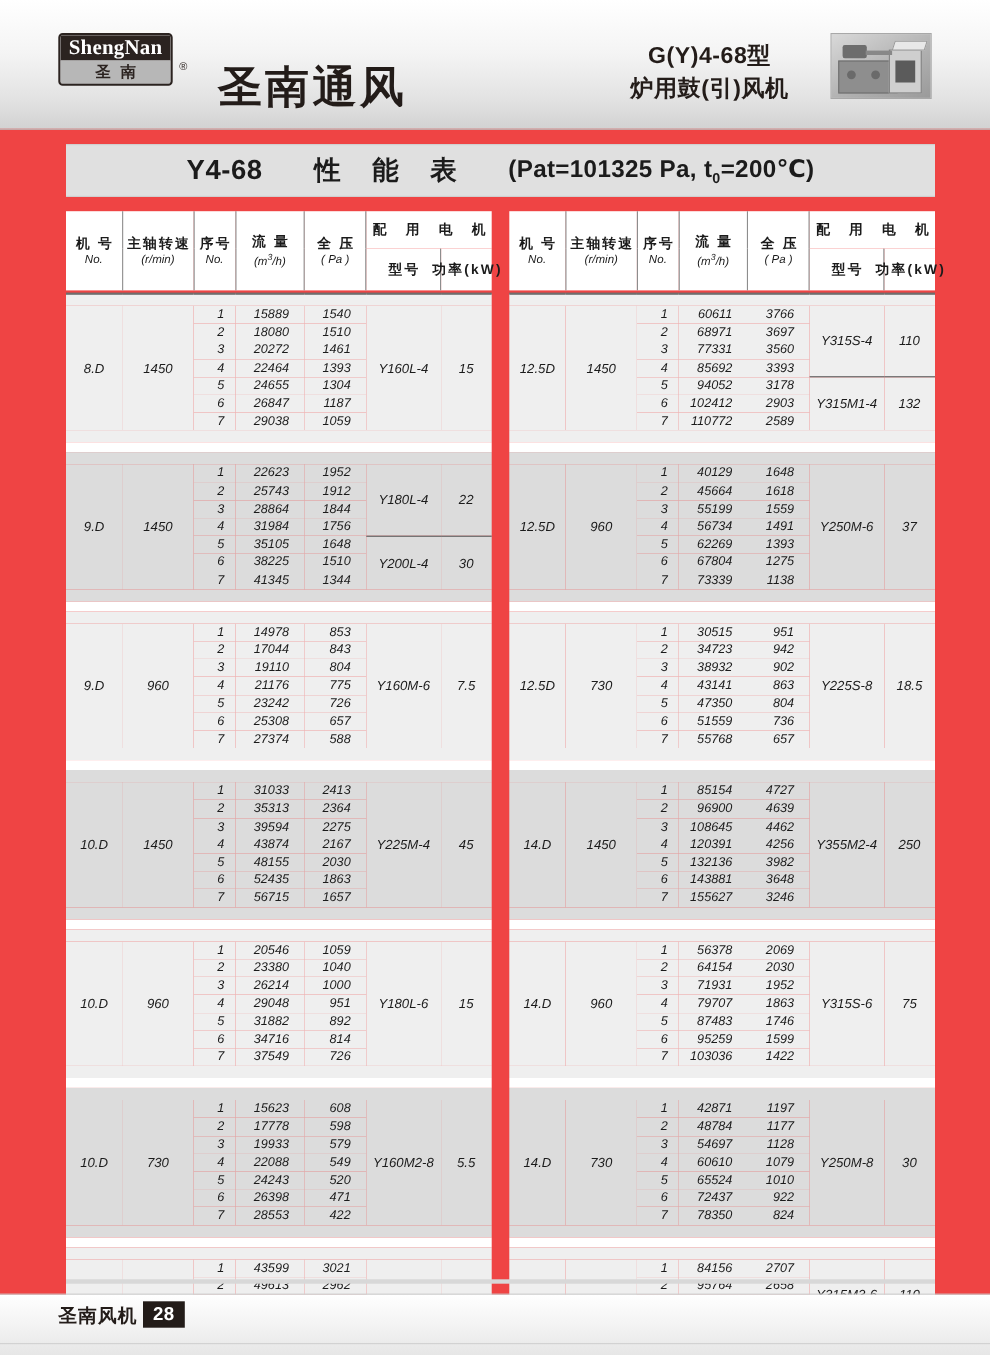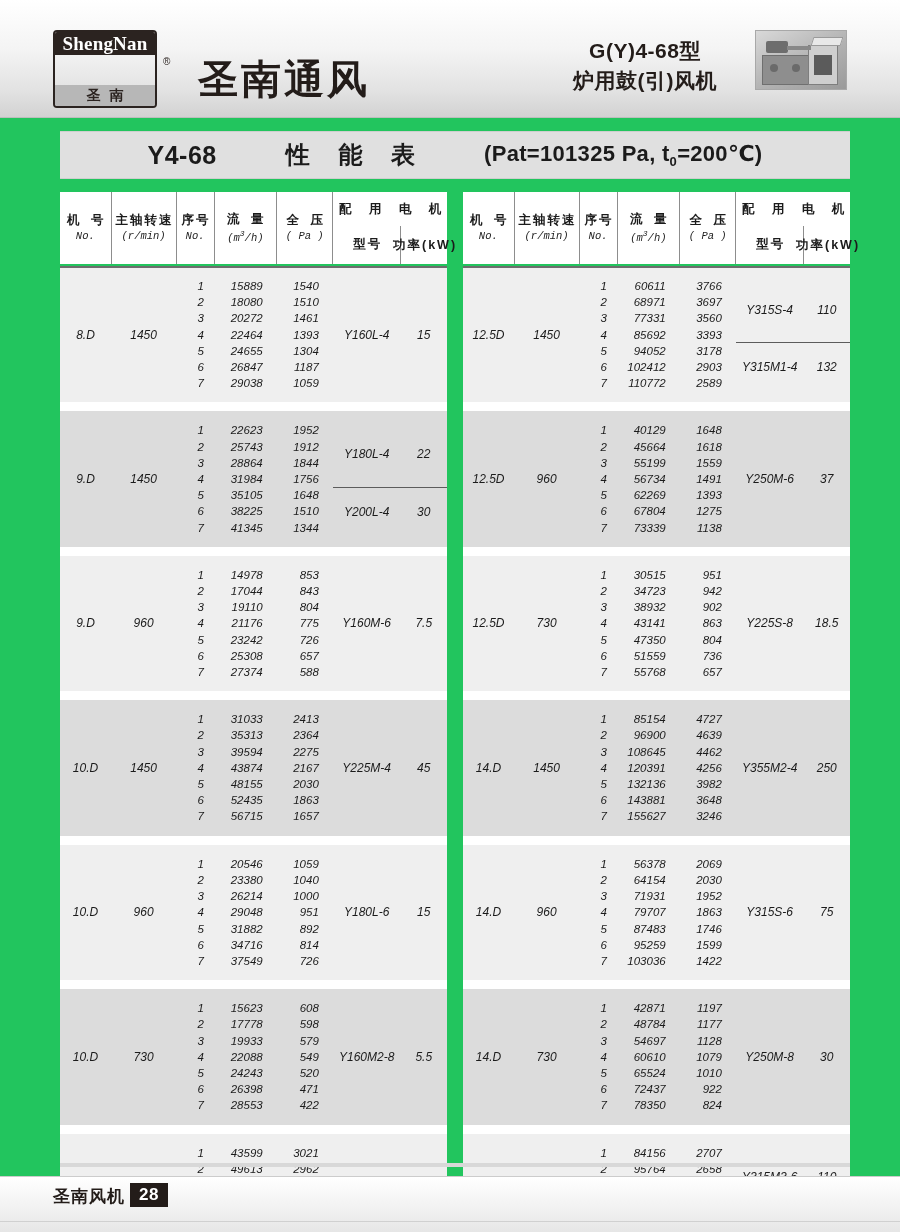--- a/index.html
+++ b/index.html
@@ -4,40 +4,39 @@
 <style>
   * { box-sizing: border-box; }
   html, body { margin:0; padding:0; }
   body {
     width:900px; height:1232px;
     background:#ffffff;
     font-family:"Liberation Sans","DejaVu Sans",sans-serif;
     color:#1b1b1b;
     overflow:hidden;
   }
-  .page { position:relative; width:900px; height:1232px; background:#22c55e; }
+  .page { position:relative; width:900px; height:1232px; background:#ef4444; }
 
   
   .header {
     position:relative; height:118px;
     background:linear-gradient(to bottom,#ffffff 0%,#f4f4f4 42%,#e2e2e2 78%,#d2d2d2 100%);
     border-bottom:1px solid #bdbdbd;
   }
   .logo-block { position:absolute; left:53px; top:30px; width:108px; }
   .logo-box { position:relative; border:2px solid #2b2320; border-radius:4px; overflow:hidden; width:104px; }
   .logo-top {
     background:#2b2320; color:#fff; text-align:center;
     font-family:"Liberation Serif","DejaVu Serif",serif;
     font-size:19px; font-weight:700; letter-spacing:.2px; line-height:23px; height:23px;
   }
   .logo-bot {
     background:#b7b7b7; color:#2b2320; text-align:center;
     font-size:14px; font-weight:700; letter-spacing:9px; line-height:21px; height:21px;
     text-indent:9px;
-    margin-top:30px;
   }
   .logo-reg { position:absolute; left:110px; top:26px; font-size:10px; color:#2b2320; }
   .brand-cn {
     position:absolute; left:198px; top:36px;
     font-size:40px; font-weight:700; color:#231c19;
     letter-spacing:3px;
     font-family:"Liberation Sans","DejaVu Sans",sans-serif;
     margin-top:16px;
   }
   .prod-title {
@@ -55,21 +54,21 @@
   .ph-motor { position:absolute; left:10px; top:10px; width:22px; height:12px; background:#6d6d6d; border-radius:2px; }
   .ph-shaft { position:absolute; left:31px; top:15px; width:24px; height:4px; background:#888; }
   .ph-d1 { position:absolute; left:14px; top:33px; width:8px; height:8px; border-radius:50%; background:#6a6a6a; }
   .ph-d2 { position:absolute; left:36px; top:33px; width:8px; height:8px; border-radius:50%; background:#6a6a6a; }
   .ph-top { position:absolute; left:56px; top:6px; width:30px; height:9px; background:#e8e8e8; border:1px solid #9a9a9a; transform:skewX(-18deg); }
 
   
   .title-bar {
     position:absolute; left:60px; top:131px; width:790px; height:48px;
     background:#e0e0e0; border-top:1px solid #cfcfcf; border-bottom:1px solid #cfcfcf;
-    display:flex; align-items:center; justify-content:center; gap:58px;
+    display:flex; align-items:center; justify-content:center; gap:36px;
   }
   .tb-model { font-size:25px; font-weight:700; letter-spacing:.5px; }
   .tb-name  { font-size:24px; font-weight:700; letter-spacing:11px; text-indent:11px; }
   .tb-cond  { font-size:22px; font-weight:700; letter-spacing:.3px; }
   .tb-cond sub { font-size:13px; }
 
   
   .tables { position:absolute; left:60px; top:192px; width:790px; display:flex; gap:16px; }
   .tbl { width:387px; }
   table.perf { width:100%; border-collapse:collapse; table-layout:fixed; }
@@ -82,21 +81,21 @@
   table.perf col.c-mkw   { width:12.0%; }
 
   thead th {
     background:#fff; border:0; padding:0; font-weight:700; color:#1b1b1b;
     vertical-align:middle;
   }
   .hcell { height:38px; display:flex; flex-direction:column; align-items:center; justify-content:center; line-height:1.15; }
   .h-cn { font-size:12.5px; letter-spacing:2px; text-indent:2px; white-space:nowrap; }
   .h-en { font-size:10.5px; font-style:italic; font-weight:400; margin-top:2px; white-space:nowrap; }
   .h-sup { font-size:8px; vertical-align:super; }
-  th.vsep { border-right:1px solid #8d8d8d;font-family:Liberation Mono, monospace; }
+  th.vsep { border-right:1px solid #8d8d8d; }
   .hcell.tall { height:72px; }
   .hcell.motor-top { height:34px; justify-content:center;align-items:center; }
   .hcell.motor-sub { height:38px; }
   th.motor-group { border-bottom:1px solid #8d8d8d; }
   .h-cn.wide { letter-spacing:7px; text-indent:7px; }
   thead tr.hrow1 th { border-bottom:0; }
   .head-underline td { border-bottom:2px solid #6d6d6d; height:3px; padding:0; }
 
   tbody td {
     font-family:"Liberation Sans","DejaVu Sans",sans-serif;

